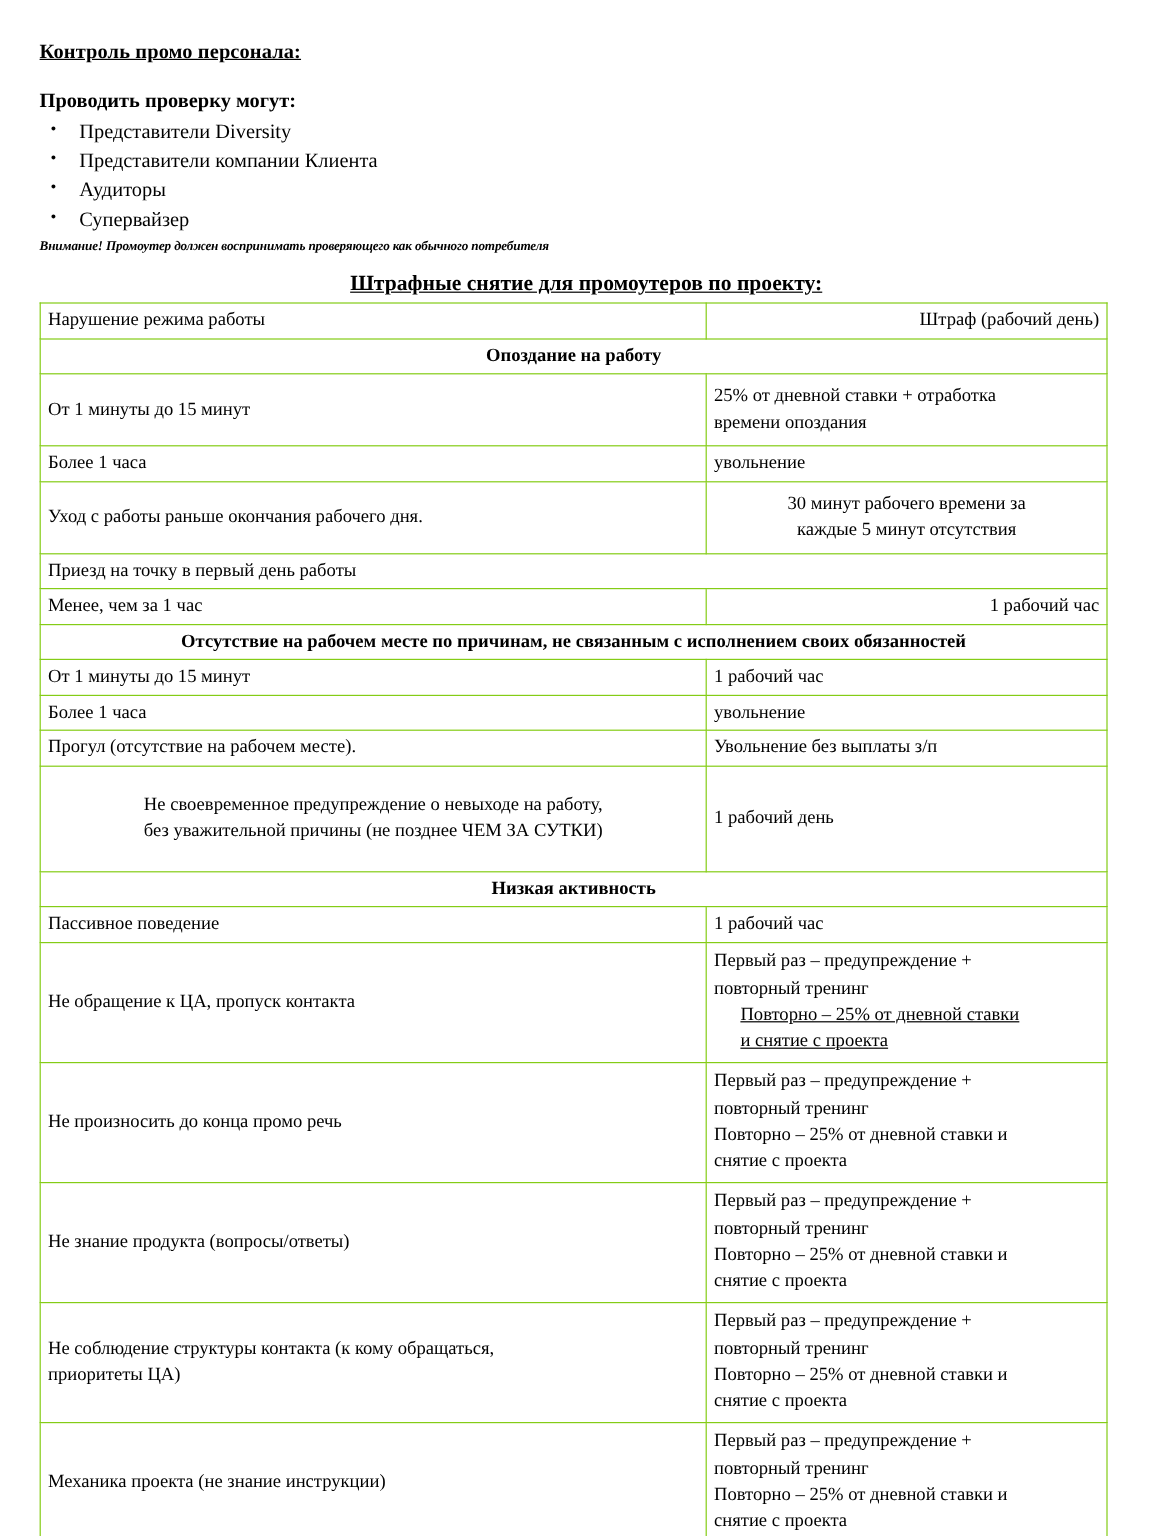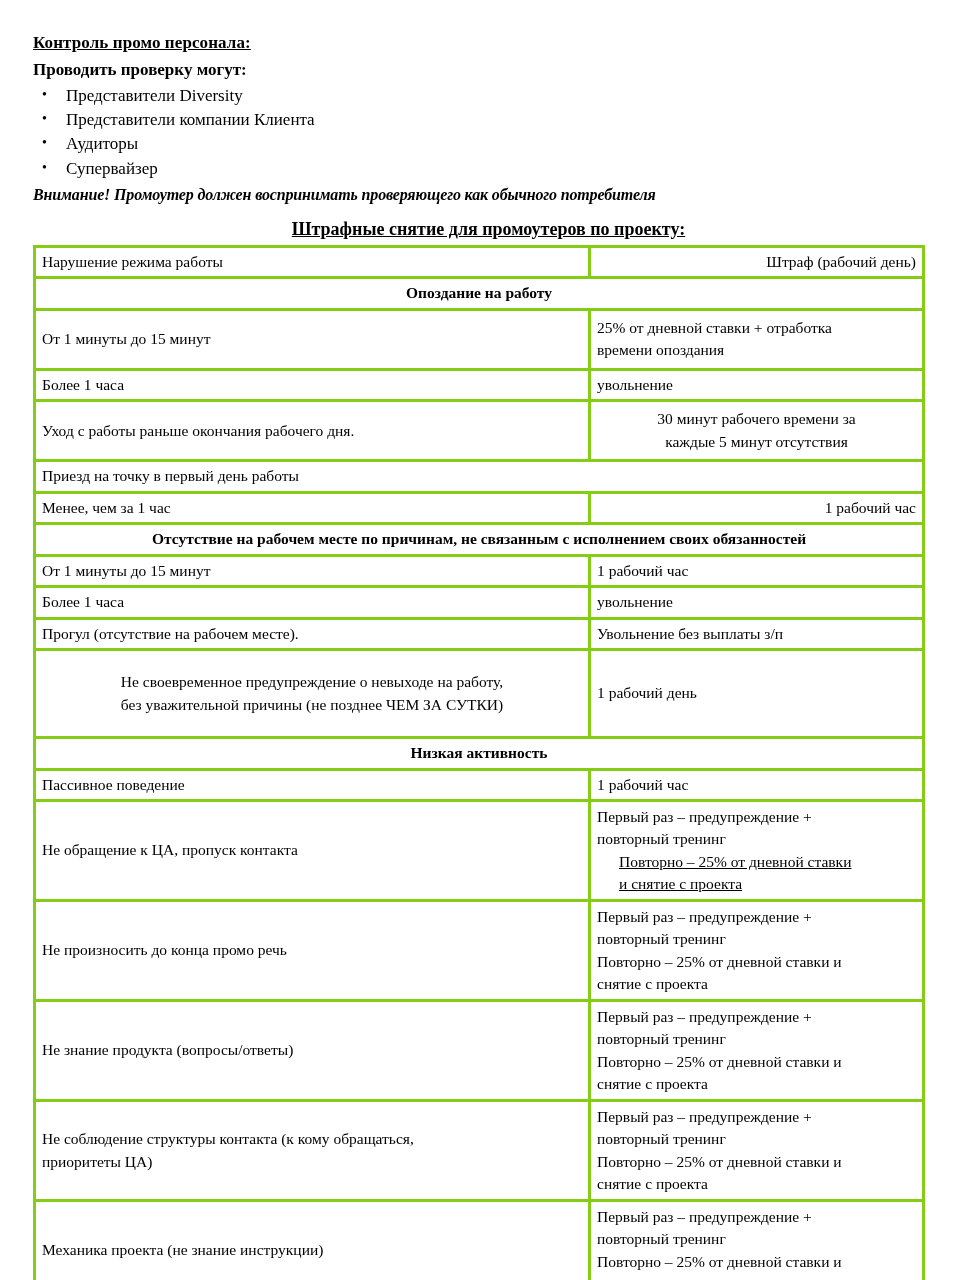--- a/index.html
+++ b/index.html
@@ -24,21 +24,21 @@
 
   
   .intro { font-size: 17px; line-height: 1.33; }
   .intro-heading {
     font-weight: bold;
     text-decoration: underline;
     letter-spacing: .1px;
   }
   .intro-sub {
     font-weight: bold;
-    margin-top: 4px;
+    margin-top: 18px;
   }
   .bullets {
     list-style: none;
     margin: 3px 0 0 0;
     padding: 0;
   }
   .bullets li {
     position: relative;
     padding-left: 33px;
     line-height: 1.42;
@@ -48,21 +48,21 @@
     position: absolute;
     left: 9px;
     top: 0;
     font-size: 14px;
     line-height: 1.55;
   }
   .notice {
     margin-top: 3px;
     font-weight: bold;
     font-style: italic;
-    font-size: 16px;
+    font-size: 11px;
     letter-spacing: -0.15px;
     white-space: nowrap;
   }
 
   
   .table-title {
     text-align: center;
     font-weight: bold;
     font-size: 18px;
     text-decoration: underline;
@@ -70,21 +70,21 @@
   }
 
   
   table.fines {
     border-collapse: collapse;
     width: 889px;
     table-layout: fixed;
     font-size: 15.5px;
   }
   table.fines td {
-    border: 3px solid #84cc16;
+    border: 1px solid #84cc16;
     padding: 3px 6px;
     vertical-align: middle;
     line-height: 1.45;
   }
   col.c-left  { width: 555px; }
   col.c-right { width: 334px; }
 
   td.sect {
     text-align: center;
     font-weight: bold;

